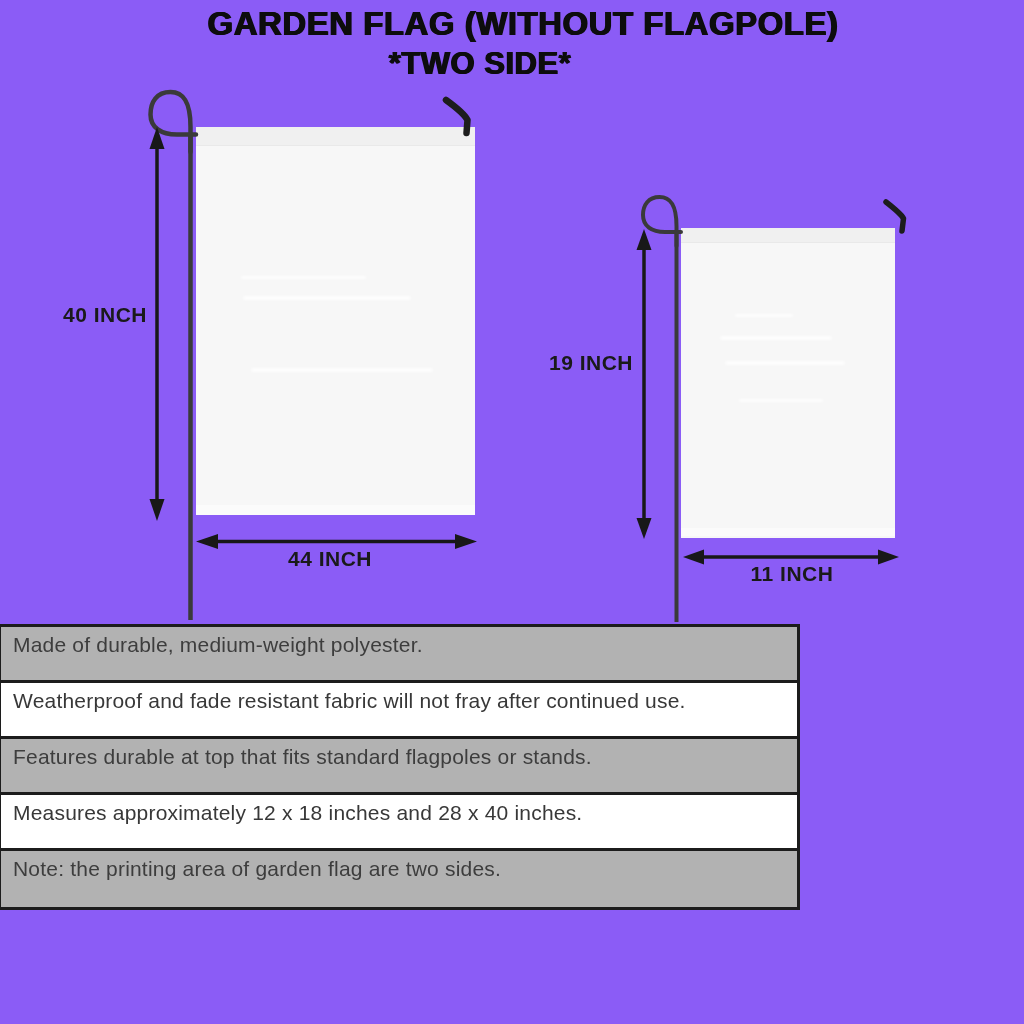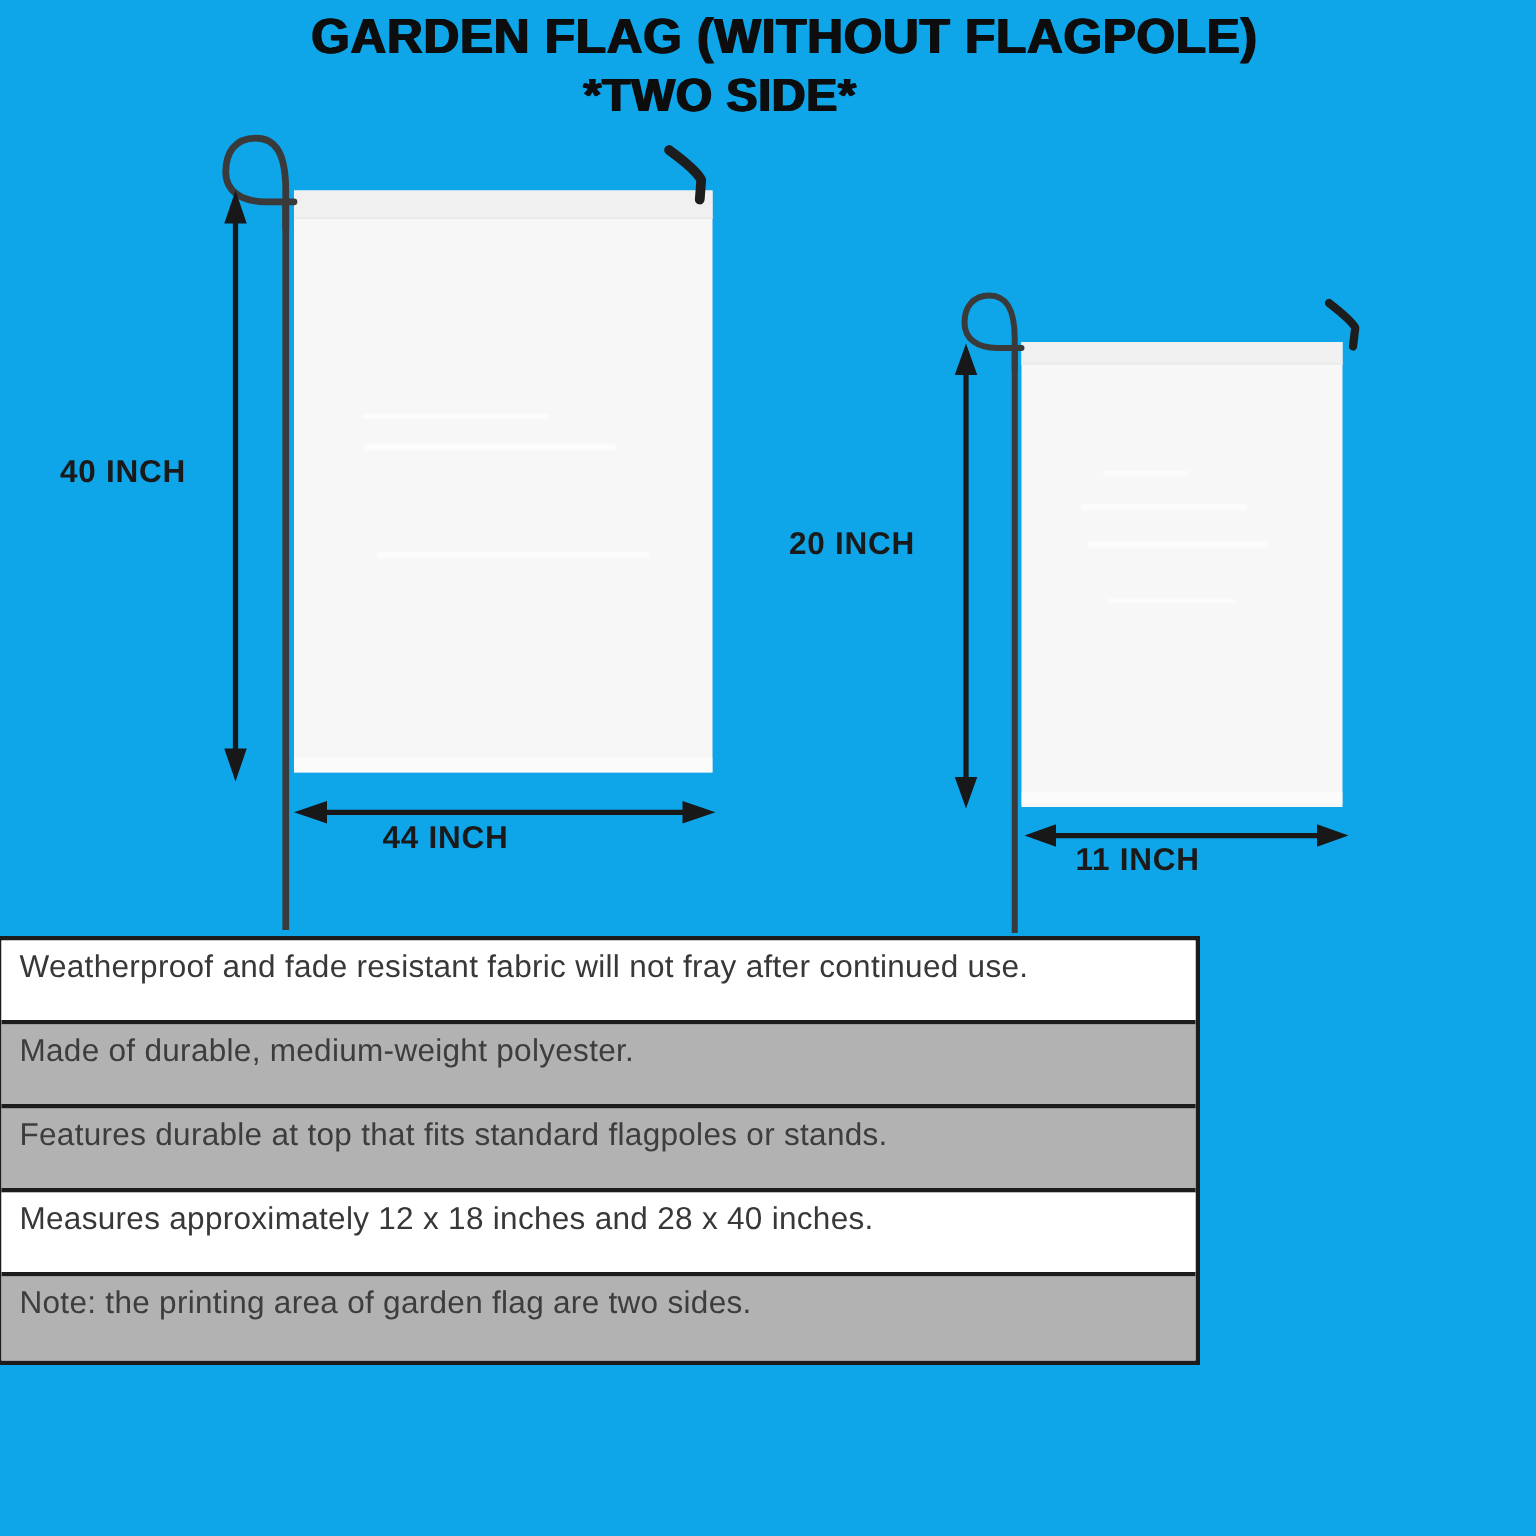--- a/index.html
+++ b/index.html
@@ -1,18 +1,18 @@
 <!DOCTYPE html>
 <html><head>
 <meta charset="utf-8">
 <style>
   html,body{margin:0;padding:0;background:#ffffff;}
   .stage{
     position:relative;width:1024px;height:1024px;overflow:hidden;
-    background:#0ea5e9;font-family:"Liberation Sans", sans-serif;
+    background:#8b5cf6;font-family:"Liberation Sans", sans-serif;
   }
   
   .title-line{
     position:absolute;width:1024px;text-align:center;color:#0d0d0d;
     font-weight:800;letter-spacing:.5px;white-space:nowrap;
     text-shadow:.7px 0 0 #0d0d0d,-.7px 0 0 #0d0d0d;
   }
   .title-1{top:5px;left:11px;font-size:33px;}
   .title-2{top:46px;left:-32px;font-size:31px;}
   
@@ -22,21 +22,21 @@
   .sleeve{position:absolute;left:0;top:0;width:100%;background:#f0f0f0;border-bottom:1px solid #e9e9e9;}
   .sleeve-large{height:18px;}
   .sleeve-small{height:14px;}
   .streak{position:absolute;background:rgba(255,255,255,.75);filter:blur(1px);border-radius:2px;}
   .bottom-fade{position:absolute;left:0;width:100%;background:rgba(255,255,255,.55);}
   
   .overlay{position:absolute;left:0;top:0;width:1024px;height:1024px;pointer-events:none;}
   
   .dim-label{
     position:absolute;font-size:21px;font-weight:700;color:#1a1a1a;
-    white-space:nowrap;letter-spacing:.5px;
+    text-align:center;white-space:nowrap;letter-spacing:.5px;
   }
   .lbl-40{left:40px;top:303px;width:130px;}
   .lbl-28{left:255px;top:547px;width:150px;}
   .lbl-18{left:526px;top:351px;width:130px;}
   .lbl-12{left:717px;top:562px;width:150px;}
   
   .features-table{
     position:absolute;left:-2px;top:624px;width:796px;
     border:3px solid #1c1c1c;background:#ffffff;
   }
@@ -105,24 +105,24 @@
 
     <g fill="#181818" stroke="#181818">
       <line x1="699" y1="557" x2="882" y2="557" stroke-width="3.5"></line>
       <polygon points="683,557 704,549.5 704,564.5" stroke="none"></polygon>
       <polygon points="899,557 878,549.5 878,564.5" stroke="none"></polygon>
     </g>
   </svg>
 
   <div class="dim-label lbl-40">40 INCH</div>
   <div class="dim-label lbl-28">44 INCH</div>
-  <div class="dim-label lbl-18">20 INCH</div>
+  <div class="dim-label lbl-18">19 INCH</div>
   <div class="dim-label lbl-12">11 INCH</div>
 
   <div class="features-table">
+    <div class="feature-row shaded">Made of durable, medium-weight polyester.</div>
     <div class="feature-row">Weatherproof and fade resistant fabric will not fray after continued use.</div>
-    <div class="feature-row shaded">Made of durable, medium-weight polyester.</div>
     <div class="feature-row shaded">Features durable at top that fits standard flagpoles or stands.</div>
     <div class="feature-row">Measures approximately 12 x 18 inches and 28 x 40 inches.</div>
     <div class="feature-row shaded">Note: the printing area of garden flag are two sides.</div>
   </div>
 
 </div>
 
 </body></html>

